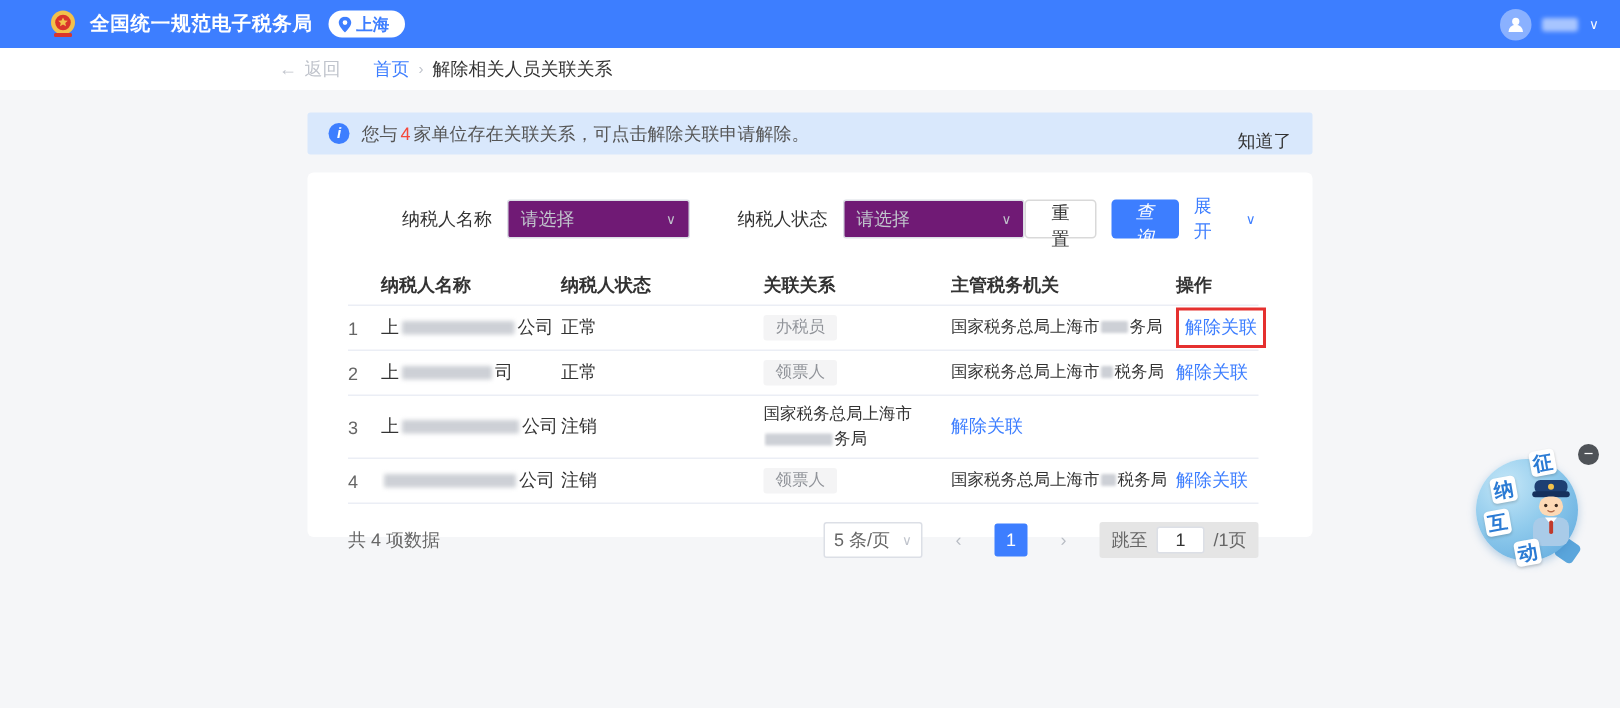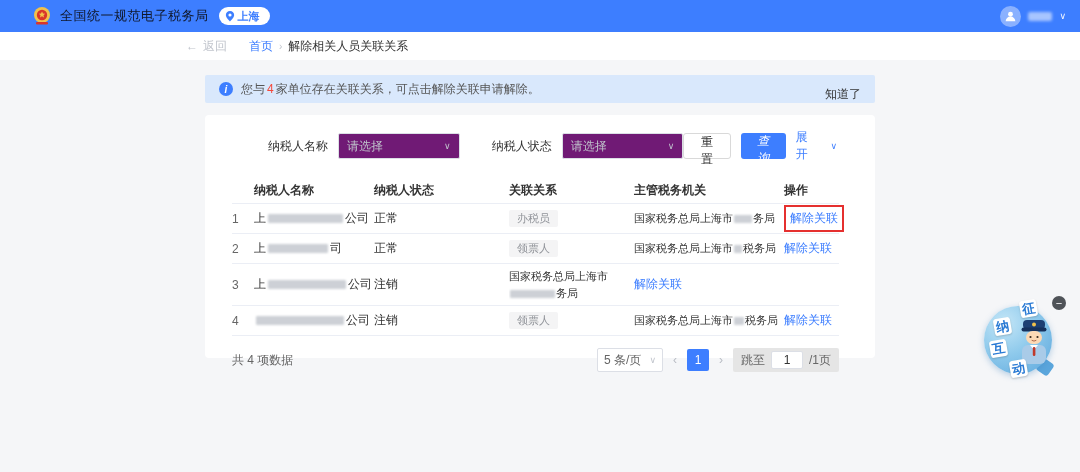--- a/index.html
+++ b/index.html
@@ -10,21 +10,21 @@
     background: #fff;
     overflow: hidden;
     font-size: 12px;
   }
   
   .topbar {
     position: absolute; top:0; left:0; right:0; height:32px;
     background:#3d7eff; display:flex; align-items:center;
     padding:0 14px 0 32px;
   }
-  .brand-title { color:#0f172a; font-size:13px; font-weight:normal; margin:0 10px 0 8px; letter-spacing:.5px; }
+  .brand-title { color:#ffffff; font-size:13px; font-weight:bold; margin:0 10px 0 8px; letter-spacing:.5px; }
   .loc-pill {
     background:#fff; color:#3d7eff; font-size:11px; font-weight:bold;
     border-radius:10px; height:18px; display:flex; align-items:center; gap:3px; padding:0 10px 0 6px;
     cursor:pointer;
   }
   .topbar-right { margin-left:auto; display:flex; align-items:center; gap:7px; }
   .avatar { width:21px; height:21px; border-radius:50%; background:rgba(255,255,255,.4); display:flex; align-items:center; justify-content:center; cursor:pointer; }
   .user-redact { width:24px; height:9px; background:rgba(255,255,255,.55); border-radius:2px; filter:blur(1.5px); }
   .chev-white { color:rgba(255,255,255,.95); font-size:9px; cursor:pointer; }
   
@@ -90,21 +90,21 @@
   .auth-cell.wrap { white-space:normal; padding:4px 8px 4px 0; }
   .auth-redact { display:inline-block; height:8px; background:#cdd0d6; border-radius:1px; filter:blur(1.2px); vertical-align:middle; margin:0 1px; }
   .t-row:nth-child(1) .auth-redact { width:18px; }
   .t-row:nth-child(2) .auth-redact { width:8px; }
   .t-row:nth-child(3) .auth-redact { width:45px; }
   .t-row:nth-child(4) .auth-redact { width:10px; }
   .unlink { color:#3d7eff; font-size:12px; text-decoration:none; cursor:pointer; white-space:nowrap; }
   .unlink.highlighted { border:2px solid #e5302f; padding:3px 4px; display:inline-block; }
   
   .t-foot { display:flex; align-items:center; padding:12px 36px 0 27px; font-size:12px; color:#666; }
-  .pager { margin-left:auto; display:flex; align-items:center; gap:8px; }
+  .pager { margin-left:auto; display:flex; align-items:center; gap:20px; }
   .size-select { width:66px; height:24px; border:1px solid #dcdfe6; border-radius:2px; display:flex; align-items:center; padding:0 6px; color:#666; background:#fff; cursor:pointer; }
   .size-select .ph { flex:1; }
   .pg-chev { color:#b8bcc4; font-size:12px; padding:0 2px; cursor:pointer; }
   .pg-cur { width:22px; height:22px; background:#3d7eff; color:#fff; border-radius:2px; display:flex; align-items:center; justify-content:center; cursor:pointer; }
   .jump { background:#e5e5e5; height:24px; border-radius:2px; display:flex; align-items:center; gap:6px; padding:0 8px; color:#666; }
   .jump input { width:32px; height:18px; border:1px solid #dcdfe6; border-radius:2px; text-align:center; font-size:12px; color:#333; font-family:inherit; }
   
   .assistant { position:absolute; right:12px; top:234px; width:88px; height:94px; }
   .bubble {
     position:absolute; left:4px; top:12px; width:68px; height:68px; border-radius:50%;

